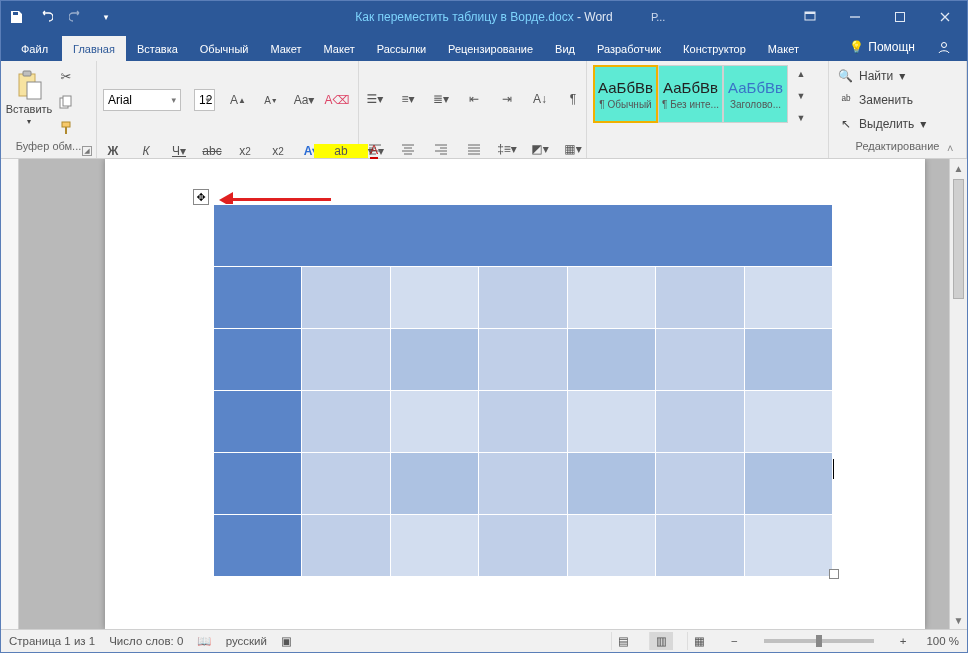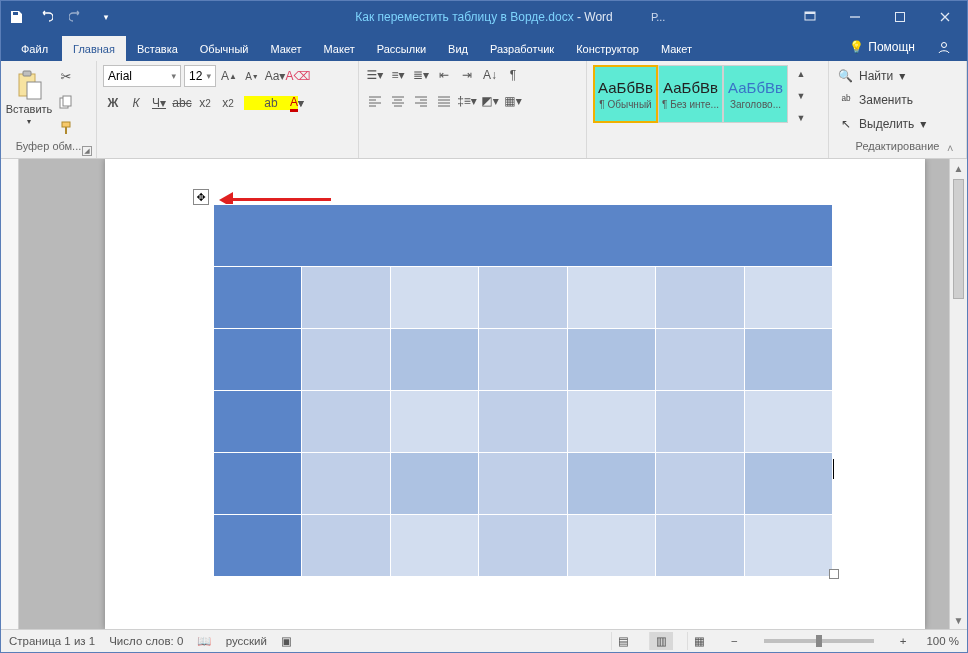--- a/index.html
+++ b/index.html
@@ -24,24 +24,24 @@
   
   .ribbon { height:98px; background:#f1f1f1; border-bottom:1px solid #d0d0d0; display:flex; position:relative;}
   .group { border-right:1px solid #d9d9d9; height:100%; display:flex; flex-direction:column; }
   .group-body { flex:1; display:flex; align-items:flex-start; padding:4px 6px 0 6px; gap:4px;}
   .group-label { height:18px; font-size:11px; color:#666; text-align:center; position:relative;}
   .group-label .dlg { position:absolute; right:4px; bottom:2px; width:10px; height:10px; border:1px solid #999; font-size:7px; line-height:8px; text-align:center; color:#777; cursor:pointer;}
   .bigbtn { display:flex; flex-direction:column; align-items:center; justify-content:flex-start; width:44px; height:70px; padding-top:4px; font-size:11px; color:#444; cursor:pointer; gap:2px;}
   .bigbtn .ico { width:32px; height:32px; display:flex; align-items:center; justify-content:center; }
   .smallcol { display:flex; flex-direction:column; gap:4px; }
   .smallbtn { width:22px; height:22px; display:flex; align-items:center; justify-content:center; cursor:pointer; font-size:13px; color:#555;}
-  .row { display:flex; align-items:center; gap:3px;}
+  .row { display:flex; align-items:center; gap:13px;margin-top:24px;}
   .font-combo { height:22px; border:1px solid #c0c0c0; background:#fff; font-size:12px; display:flex; align-items:center; padding:0 4px; position:relative; cursor:pointer;}
   .font-combo.name { width:78px;}
-  .font-combo.size { width:32px;}
+  .font-combo.size { width:21px;}
   .font-combo::after { content:"▾"; position:absolute; right:4px; font-size:9px; color:#777;}
   .mini { width:20px; height:20px; display:flex; align-items:center; justify-content:center; font-size:12px; color:#555; cursor:pointer;}
   .mini.b{font-weight:bold;} .mini.i{font-style:italic;} .mini.u{text-decoration:underline;}
   .mini.strike{text-decoration:line-through;}
   .style-box { width:65px; height:58px; border:1px solid #d0d0d0; background:#5eead4; display:flex; flex-direction:column; align-items:center; justify-content:center; font-size:10px; color:#555; cursor:pointer;}
   .style-box.sel { border-color:#f0b000; box-shadow:0 0 0 1px #f0b000 inset;}
   .style-sample { font-size:15px; color:#222; margin-bottom:3px;}
   .style-box .hdr { color:#3a73c7;}
   .edit-item { display:flex; align-items:center; gap:6px; font-size:12px; color:#444; height:22px; cursor:pointer; padding:0 4px;}
   .edit-item .ico { width:14px; height:14px; display:flex; align-items:center; justify-content:center;}
@@ -128,20 +128,21 @@
 </div>
 
 <div class="tabstrip">
   <div class="tab file">Файл</div>
   <div class="tab active">Главная</div>
   <div class="tab">Вставка</div>
   <div class="tab">Обычный</div>
   <div class="tab">Макет</div>
   <div class="tab">Макет</div>
   <div class="tab">Рассылки</div>
+  <div class="tab">Рецензирование</div>
   <div class="tab">Вид</div>
   <div class="tab">Разработчик</div>
   <div class="tab">Конструктор</div>
   <div class="tab">Макет</div>
   <div class="tab-help">
     <div class="helpbtn">
       <span class="bulb">💡</span>
       <span>Помощн</span>
     </div>
     <div class="helpbtn">

